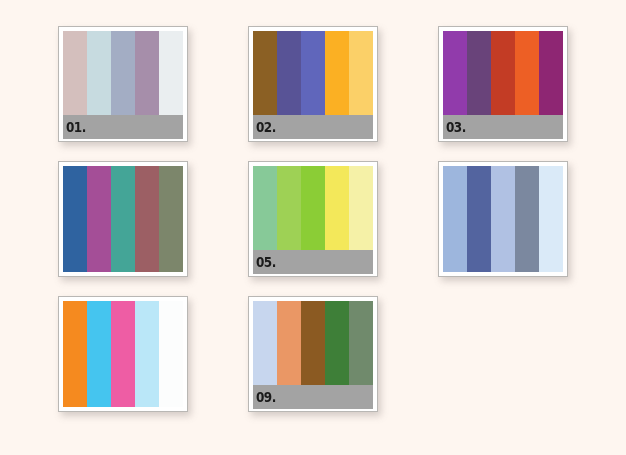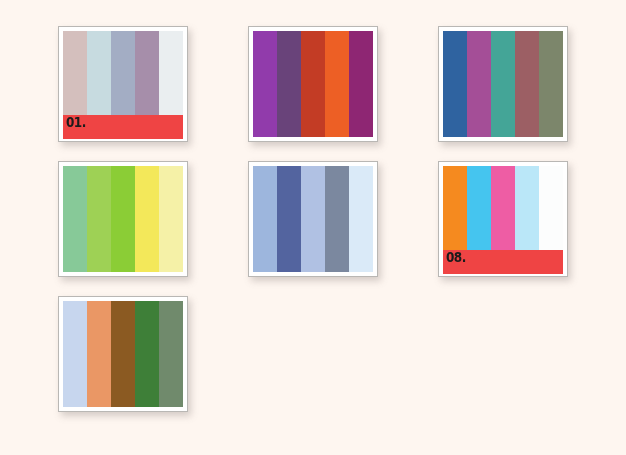--- a/index.html
+++ b/index.html
@@ -55,22 +55,23 @@
     height: 84px;
     min-height: 84px;
   }
   .band {
     flex: 1 1 0;
     height: 100%;
   }
   .label-strip {
     height: 24px;
     min-height: 24px;
-    background: #ef4444;
+    background: #a3a3a3;
     display: flex;
+    align-items: center;
     padding-left: 3px;
     box-sizing: border-box;
   }
   .label-num {
     font-family: "DejaVu Sans", sans-serif;
     font-weight: bold;
     font-size: 14px;
     line-height: 14px;
     letter-spacing: -0.6px;
     color: #1b1b1b;
@@ -93,30 +94,47 @@
           <div class="band" style="background-color: rgb(163, 173, 196);"></div>
           <div class="band" style="background-color: rgb(166, 142, 170);"></div>
           <div class="band" style="background-color: rgb(234, 238, 240);"></div>
         </div>
         <div class="label-strip">
           <span class="label-num">01.</span>
         </div>
       </div>
     </div>
 
+    <div class="swatch-card">
+      <div class="card-inner">
+        <div class="bands">
+          <div class="band" style="background-color: rgb(139, 96, 36);"></div>
+          <div class="band" style="background-color: rgb(88, 83, 150);"></div>
+          <div class="band" style="background-color: rgb(96, 102, 187);"></div>
+          <div class="band" style="background-color: rgb(251, 176, 35);"></div>
+          <div class="band" style="background-color: rgb(251, 208, 104);"></div>
+        </div>
+        <div class="label-strip">
+          <span class="label-num">02.</span>
+        </div>
+      </div>
+    </div>
 
     <div class="swatch-card">
       <div class="card-inner">
         <div class="bands">
           <div class="band" style="background-color: rgb(145, 59, 171);"></div>
           <div class="band" style="background-color: rgb(105, 67, 122);"></div>
           <div class="band" style="background-color: rgb(195, 60, 37);"></div>
           <div class="band" style="background-color: rgb(237, 95, 37);"></div>
           <div class="band" style="background-color: rgb(142, 38, 115);"></div>
         </div>
+        <div class="label-strip">
+          <span class="label-num">03.</span>
+        </div>
       </div>
     </div>
 
     <div class="swatch-card">
       <div class="card-inner">
         <div class="bands">
           <div class="band" style="background-color: rgb(47, 99, 160);"></div>
           <div class="band" style="background-color: rgb(164, 78, 151);"></div>
           <div class="band" style="background-color: rgb(68, 165, 151);"></div>
           <div class="band" style="background-color: rgb(156, 95, 100);"></div>
@@ -127,20 +145,23 @@
 
     <div class="swatch-card">
       <div class="card-inner">
         <div class="bands">
           <div class="band" style="background-color: rgb(135, 201, 152);"></div>
           <div class="band" style="background-color: rgb(158, 209, 85);"></div>
           <div class="band" style="background-color: rgb(139, 205, 54);"></div>
           <div class="band" style="background-color: rgb(243, 232, 90);"></div>
           <div class="band" style="background-color: rgb(245, 241, 167);"></div>
         </div>
+        <div class="label-strip">
+          <span class="label-num">05.</span>
+        </div>
       </div>
     </div>
 
 
     <div class="swatch-card">
       <div class="card-inner">
         <div class="bands">
           <div class="band" style="background-color: rgb(157, 182, 221);"></div>
           <div class="band" style="background-color: rgb(83, 100, 159);"></div>
           <div class="band" style="background-color: rgb(176, 193, 227);"></div>
@@ -152,32 +173,32 @@
 
     <div class="swatch-card">
       <div class="card-inner">
         <div class="bands">
           <div class="band" style="background-color: rgb(245, 138, 31);"></div>
           <div class="band" style="background-color: rgb(69, 197, 239);"></div>
           <div class="band" style="background-color: rgb(238, 93, 164);"></div>
           <div class="band" style="background-color: rgb(186, 231, 248);"></div>
           <div class="band" style="background-color: rgb(252, 253, 253);"></div>
         </div>
-        <div class="label-strip">
-          <span class="label-num">08.</span>
-        </div>
       </div>
     </div>
 
     <div class="swatch-card">
       <div class="card-inner">
         <div class="bands">
           <div class="band" style="background-color: rgb(199, 214, 238);"></div>
           <div class="band" style="background-color: rgb(234, 151, 101);"></div>
           <div class="band" style="background-color: rgb(139, 90, 34);"></div>
           <div class="band" style="background-color: rgb(62, 127, 56);"></div>
           <div class="band" style="background-color: rgb(112, 138, 108);"></div>
         </div>
+        <div class="label-strip">
+          <span class="label-num">09.</span>
+        </div>
       </div>
     </div>
 
   </div>
 </div>
 
 </body></html>

